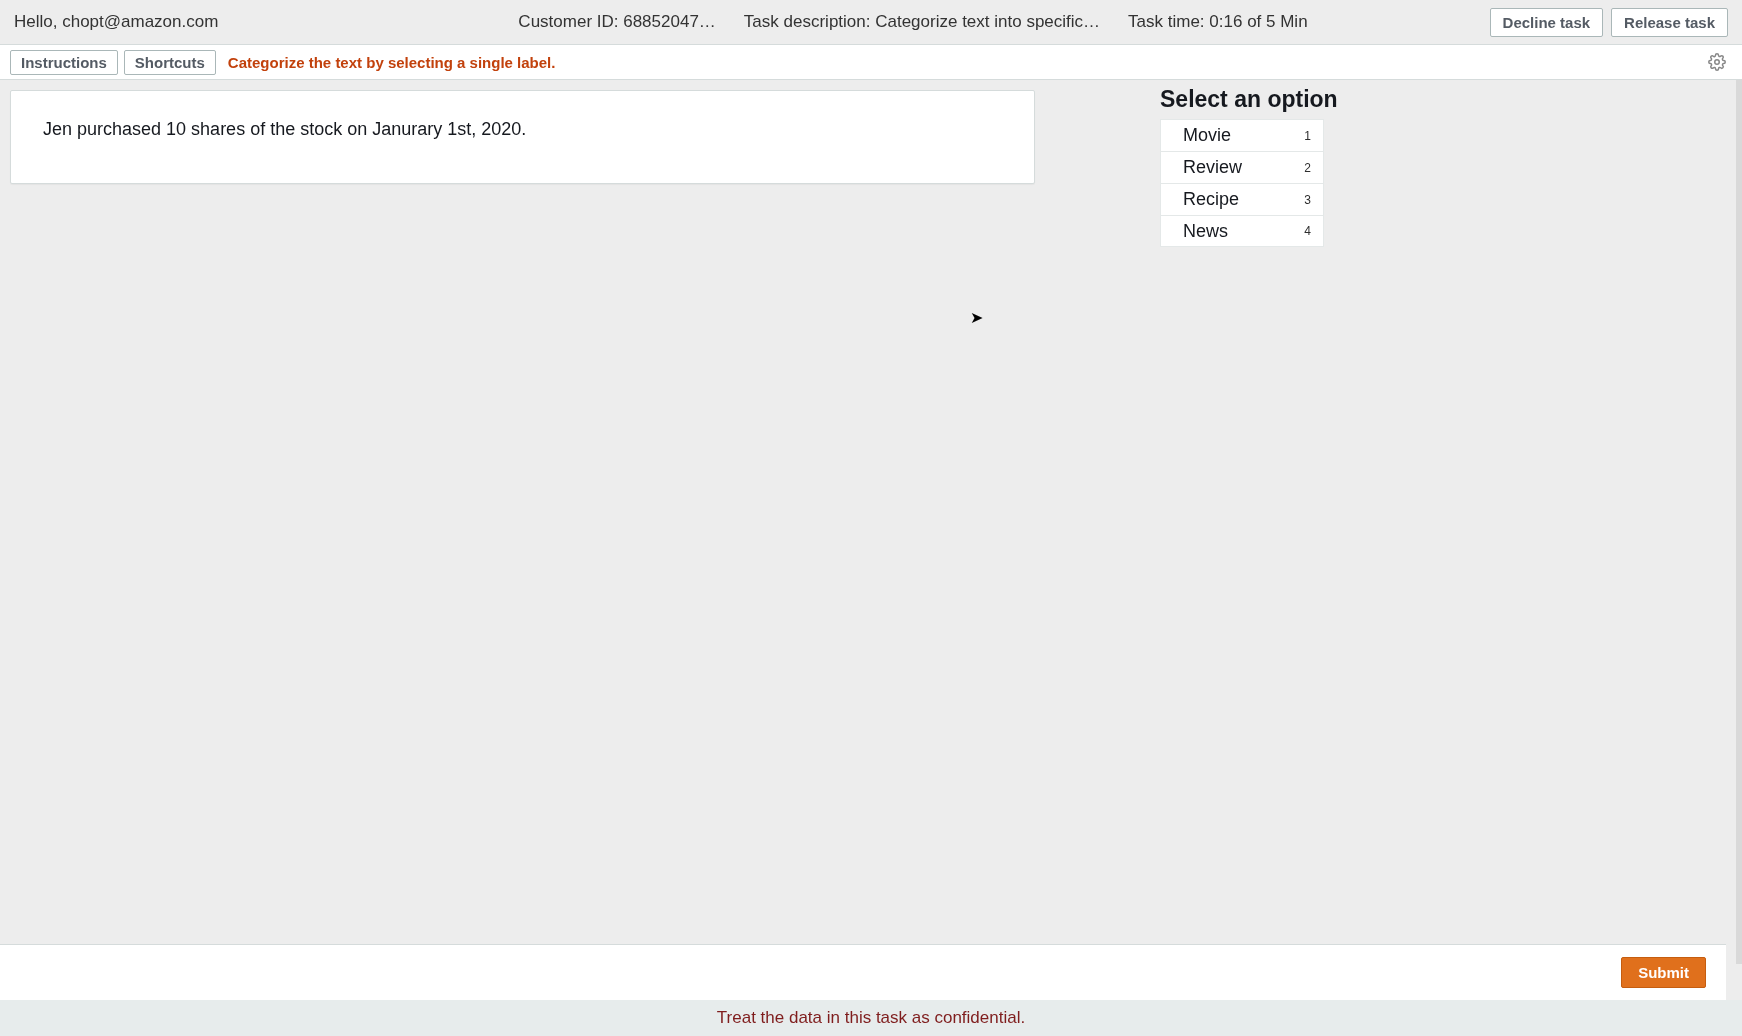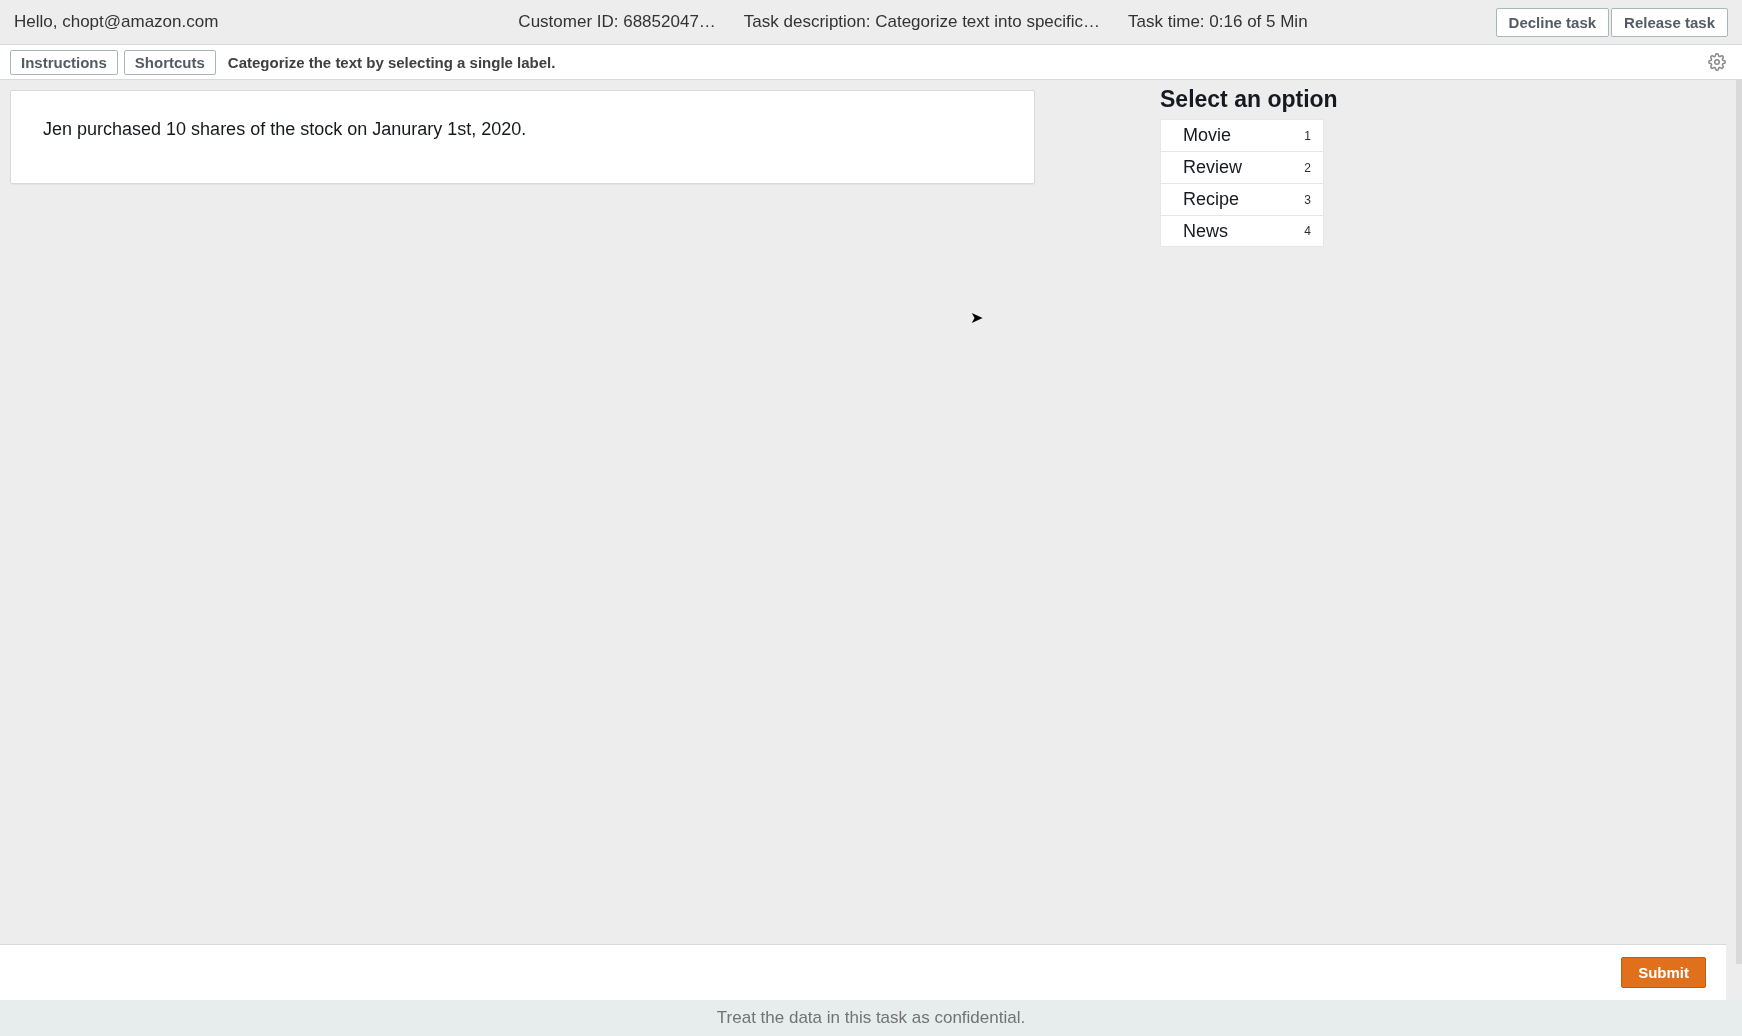--- a/index.html
+++ b/index.html
@@ -24,21 +24,21 @@
   }
   .header .greeting { flex: 0 0 auto; }
   .header .spacer1 { flex: 0 0 300px; }
   .header .cust, .header .desc, .header .tasktime {
     flex: 0 0 auto;
     padding-right: 28px;
     white-space: nowrap;
   }
   .header .filler { flex: 1 1 auto; }
   .header .hbtn {
-    margin-left: 2px;
+    margin-left: 8px;
     padding: 5px 12px;
     font-size: 15px;
     font-weight: 700;
     color: #545b64;
     background: #fff;
     border: 1px solid #aab7b8;
     border-radius: 2px;
     cursor: pointer;
   }
 
@@ -60,21 +60,21 @@
     font-weight: 700;
     color: #545b64;
     background: #fff;
     border: 1px solid #aab7b8;
     border-radius: 2px;
     cursor: pointer;
   }
   .subbar .instruction-text {
     font-size: 15px;
     font-weight: 700;
-    color: #404040;
+    color: #c2410c;
     padding-left: 6px;
   }
   .subbar .gear-icon {
     position: absolute;
     right: 16px;
     top: 8px;
     width: 18px;
     height: 18px;
     cursor: pointer;
   }
@@ -176,21 +176,21 @@
     position: absolute;
     left: 0;
     right: 0;
     bottom: 0;
     height: 36px;
     background: #e7ecec;
     display: flex;
     align-items: center;
     justify-content: center;
     font-size: 17px;
-    color: #737373;
+    color: #7f1d1d;
   }
 
   
   .right-edge {
     position: absolute;
     top: 80px;
     right: 0;
     bottom: 72px;
     width: 6px;
     background: #d9d9d9;

